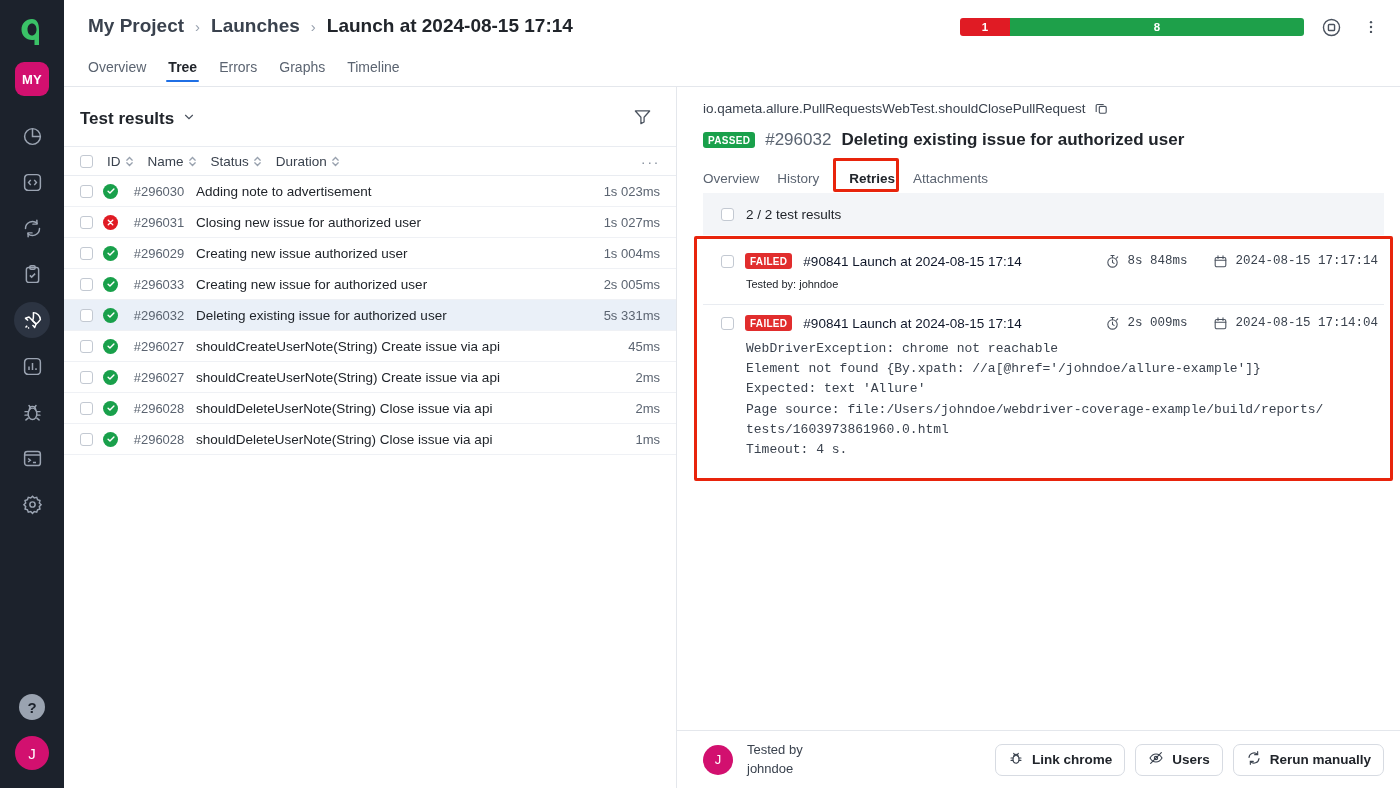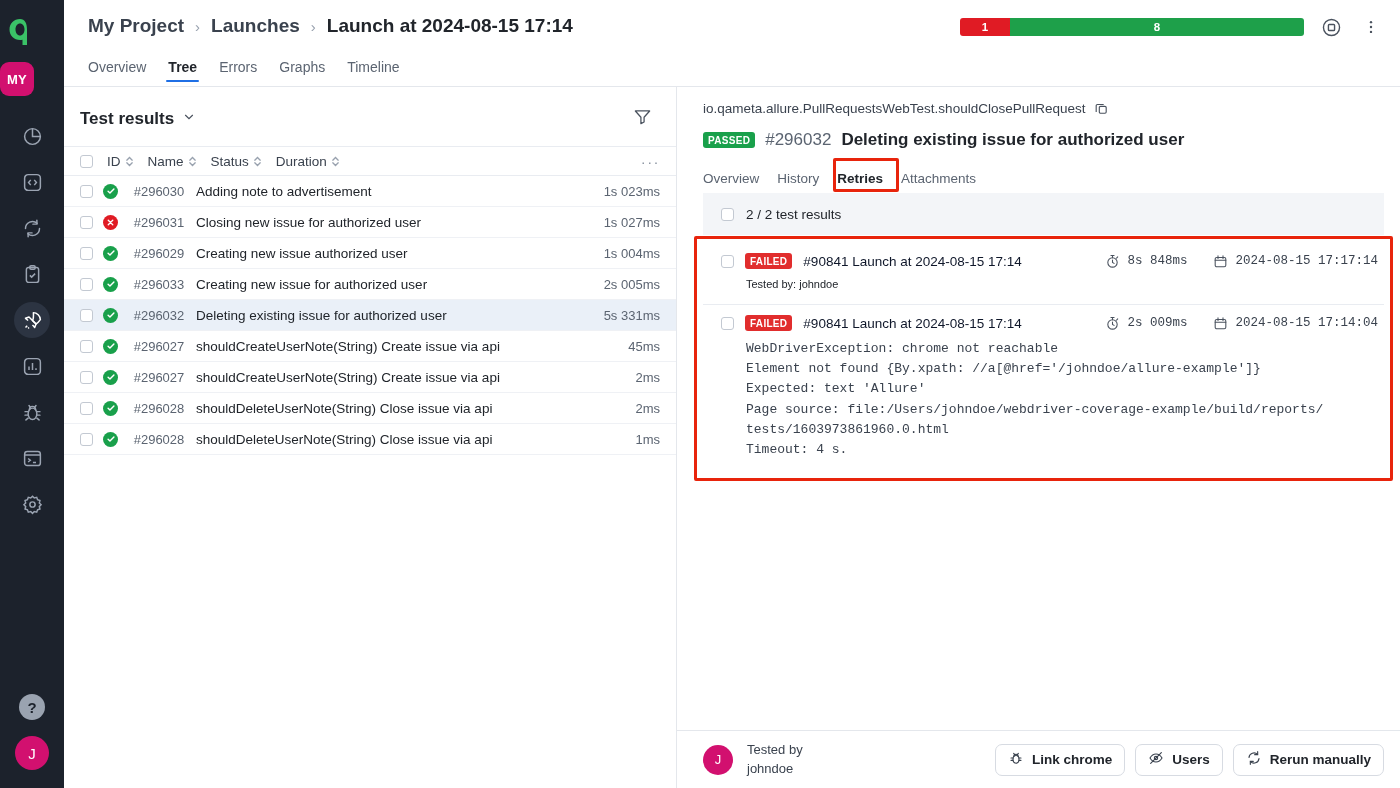--- a/index.html
+++ b/index.html
@@ -9,21 +9,21 @@
     background: #ffffff;
     overflow: hidden;
     color: #21252b;
   }
   .app { display: flex; width: 1400px; height: 788px; }
 
   
   .rail {
     width: 64px; height: 788px; flex: 0 0 64px;
     background: #1c222c;
-    display: flex; flex-direction: column; 
+    display: flex; flex-direction: column; align-items: center;
     padding-top: 12px;
   }
   .rail-logo { width: 40px; height: 40px; margin-bottom: 10px; display:flex; align-items:center; justify-content:center; }
   .rail-proj {
     width: 34px; height: 34px; border-radius: 9px; background: #d2106f;
     color: #fff; font-size: 13px; font-weight: 700; letter-spacing: .2px;
     display: flex; align-items: center; justify-content: center;
     margin-bottom: 22px;
   }
   .rail-icons { display: flex; flex-direction: column; align-items: center; gap: 10px; }
@@ -119,21 +119,21 @@
   .dtitle { display:flex; align-items:center; gap:10px; margin-top: 14px; }
   .badge-passed {
     background:#19a04b; color:#fff; font-size:10px; font-weight:700;
     padding: 2.5px 5px; border-radius:3px; letter-spacing:.3px;
   }
   .dnum { font-size:17px; color:#5b6471; font-weight:400; }
   .dname { font-size:17px; font-weight:700; color:#21252b; }
 
   .tabs-d { display:flex; align-items:flex-end; gap:18px; margin-top:15px; height:27px; position:relative; }
   .tab-d { font-size:13.5px; color:#5b6471; padding-bottom:6px; position:relative; }
-  .tab-d.active { color:#21252b; font-weight:700; }
+  .tab-d.active { color:#21252b; font-weight:700;padding-left:12px; }
   .tab-d.active::after { content:""; position:absolute; left:-2px; right:-2px; bottom:0; height:2.5px; background:#1f6fe5; }
   .annot-tab {
     position:absolute; border:3px solid #e8240c; border-radius:2px;
     left: 130px; top: -7px; width: 66px; height: 34px; pointer-events:none;
   }
 
   .count-bar {
     margin-top: 1px; background:#f3f5f8; height: 42px;
     display:flex; align-items:center; gap:12px; padding-left: 18px;
     font-size:13.5px; color:#21252b;

